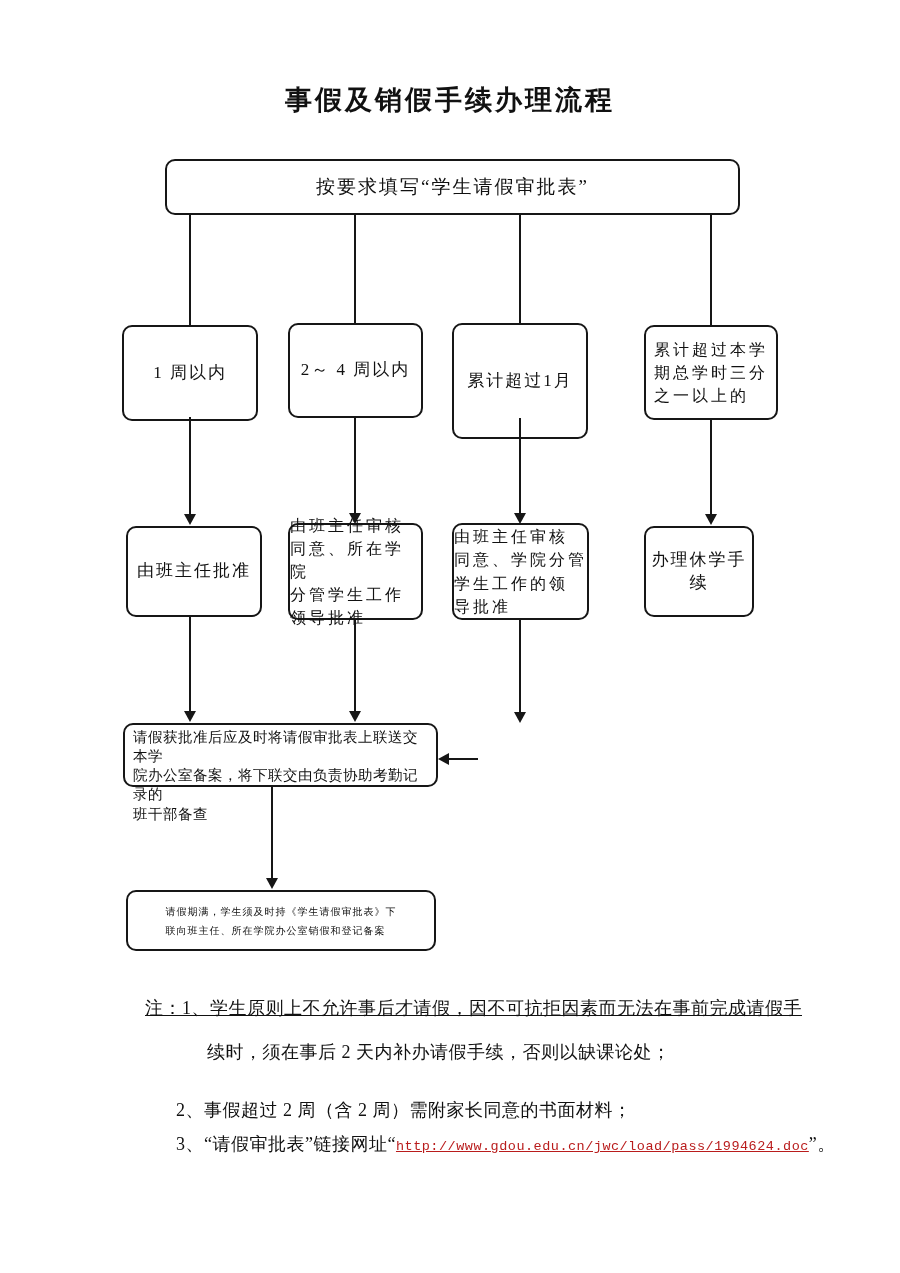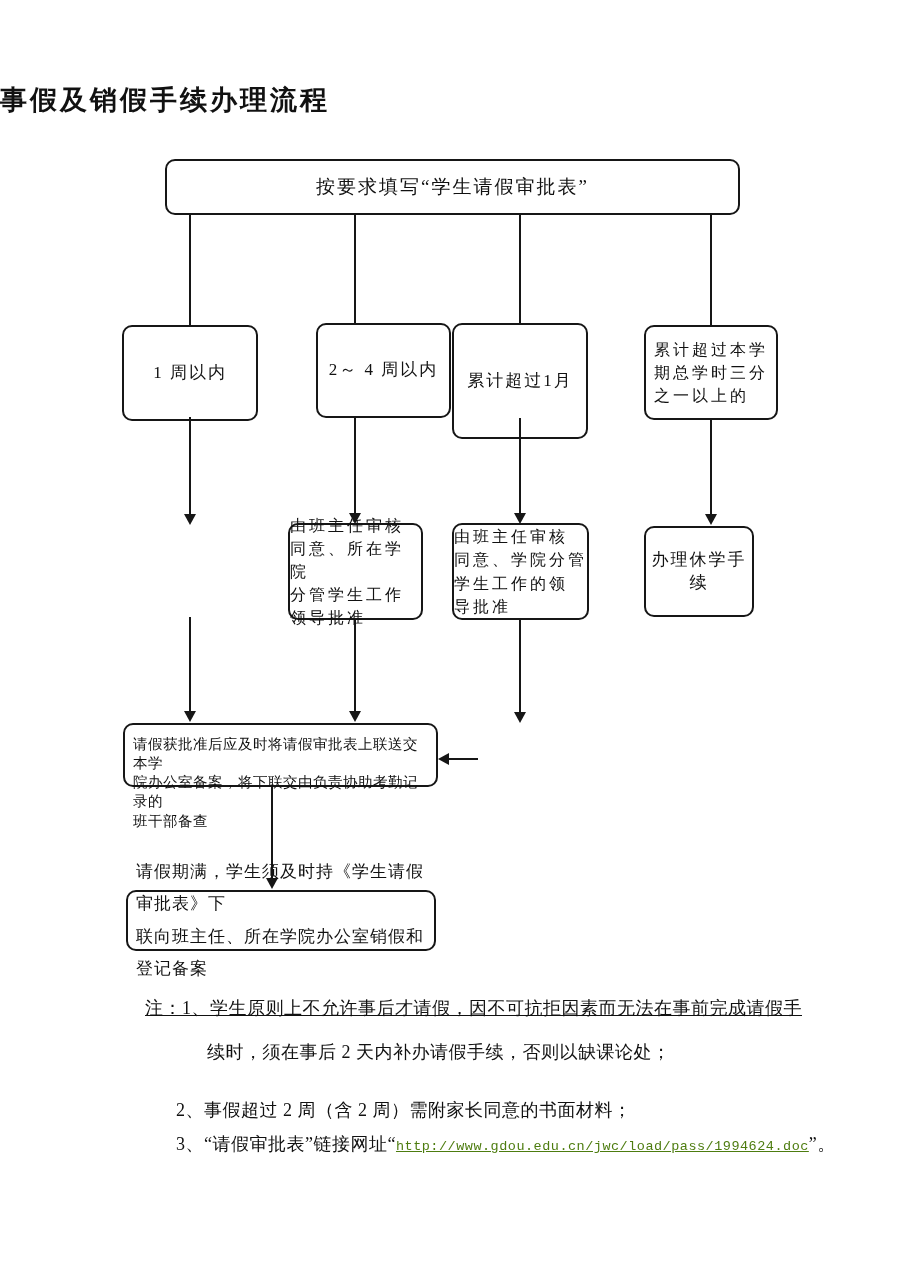--- a/index.html
+++ b/index.html
@@ -8,20 +8,21 @@
     width:900px;height:1273px;
     margin:0 auto;
     background:#ffffff;
     font-family:"Liberation Serif","DejaVu Serif",serif;
     color:#111;
     overflow:hidden;
   }
   .doc-title{
     position:absolute;
     left:0;right:0;top:82px;
+    text-align:center;
     font-size:27px;
     font-weight:bold;
     letter-spacing:3px;
   }
   .node{
     position:absolute;
     border:2px solid #161616;
     border-radius:10px;
     background:#fff;
     display:flex;
@@ -36,25 +37,25 @@
     line-height:1.35;
   }
   .node-label.multiline{
     text-align:left;
     letter-spacing:3px;
     line-height:1.45;
   }
   .node.start .node-label{font-size:19px;}
   .node.mid .node-label{font-size:17px;font-family:Liberation Serif, serif;}
   .node.mid .node-label.multiline{font-size:16px;}
-  .node.filing{justify-content:center;align-items:flex-start;padding:10px 8px;}
+  .node.filing{justify-content:center;align-items:flex-start;padding:3px 8px;}
   .node.filing .node-label{font-size:14.5px;text-align:left;letter-spacing:0.5px;line-height:1.32;}
   .node.registrar .node-label{font-size:16px;letter-spacing:6px;text-align:left;line-height:1.6;}
   .node.cancel{padding:2px 8px;}
-  .node.cancel .node-label{font-size:17px;text-align:left;letter-spacing:1px;line-height:1.9;}
+  .node.cancel .node-label{font-size:10px;text-align:left;letter-spacing:1px;line-height:1.9;}
   .vline{position:absolute;width:2px;background:#161616;}
   .hline{position:absolute;height:2px;background:#161616;}
   .ah-down{
     position:absolute;width:0;height:0;
     border-left:6px solid transparent;
     border-right:6px solid transparent;
     border-top:11px solid #161616;
   }
   .ah-left{
     position:absolute;width:0;height:0;
@@ -64,21 +65,21 @@
   }
   .note-line{
     position:absolute;
     font-size:18px;
     letter-spacing:0.5px;
     white-space:nowrap;
   }
   .note-link{
     font-family:"Liberation Mono","DejaVu Sans Mono",monospace;
     font-size:13.5px;
-    color:#4d7c0f;
+    color:#b91c1c;
     text-decoration:underline;
   }
 </style>
 </head>
 <body>
 
 <div class="page">
 
   <div class="doc-title">事假及销假手续办理流程</div>
 
@@ -87,41 +88,44 @@
   </div>
 
   <div class="vline" style="left:189px;top:215px;height:110px;"></div>
   <div class="vline" style="left:354px;top:215px;height:110px;"></div>
   <div class="vline" style="left:519px;top:215px;height:110px;"></div>
   <div class="vline" style="left:710px;top:215px;height:110px;"></div>
 
   <div class="node mid" style="left:122px;top:325px;width:136px;height:96px;">
     <span class="node-label">1 周以内</span>
   </div>
-  <div class="node mid" style="left:288px;top:323px;width:135px;height:95px;margin-left:28px;">
+  <div class="node mid" style="left:288px;top:323px;width:135px;height:95px;">
     <span class="node-label">2～ 4 周以内</span>
   </div>
   <div class="node mid" style="left:452px;top:323px;width:136px;height:116px;">
     <span class="node-label">累计超过1月</span>
   </div>
   <div class="node mid" style="left:644px;top:325px;width:134px;height:95px;">
     <span class="node-label multiline">累计超过本学
 期总学时三分
 之一以上的</span>
   </div>
 
   <div class="vline" style="left:189px;top:417px;height:98px;"></div>
   <div class="ah-down" style="left:184px;top:514px;"></div>
   <div class="vline" style="left:354px;top:418px;height:96px;"></div>
   <div class="ah-down" style="left:349px;top:513px;"></div>
   <div class="vline" style="left:519px;top:418px;height:96px;"></div>
   <div class="ah-down" style="left:514px;top:513px;"></div>
   <div class="vline" style="left:710px;top:420px;height:95px;"></div>
   <div class="ah-down" style="left:705px;top:514px;"></div>
 
+  <div class="node mid" style="left:126px;top:526px;width:136px;height:91px;">
+    <span class="node-label">由班主任批准</span>
+  </div>
   <div class="node mid" style="left:288px;top:523px;width:135px;height:97px;">
     <span class="node-label multiline">由班主任审核
 同意、所在学院
 分管学生工作
 领导批准</span>
   </div>
   <div class="node mid" style="left:452px;top:523px;width:137px;height:97px;">
     <span class="node-label multiline">由班主任审核
 同意、学院分管
 学生工作的领

